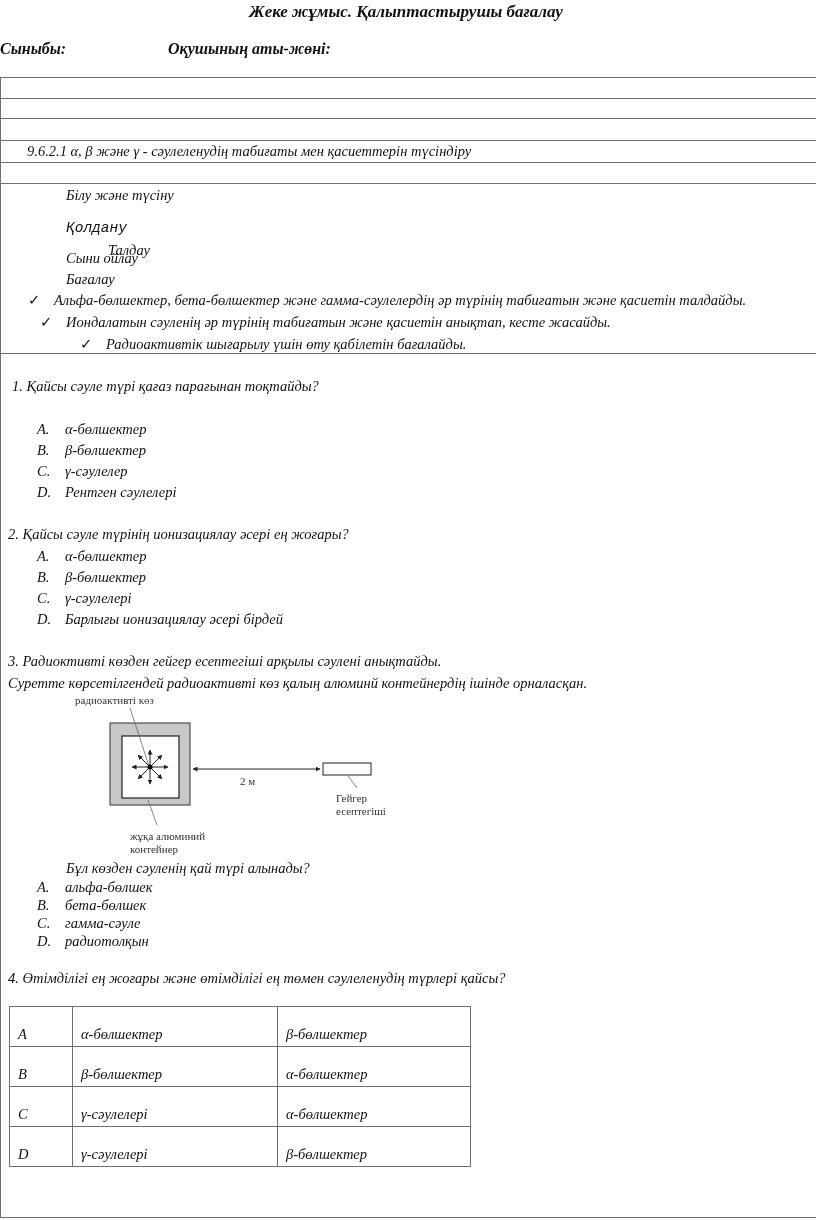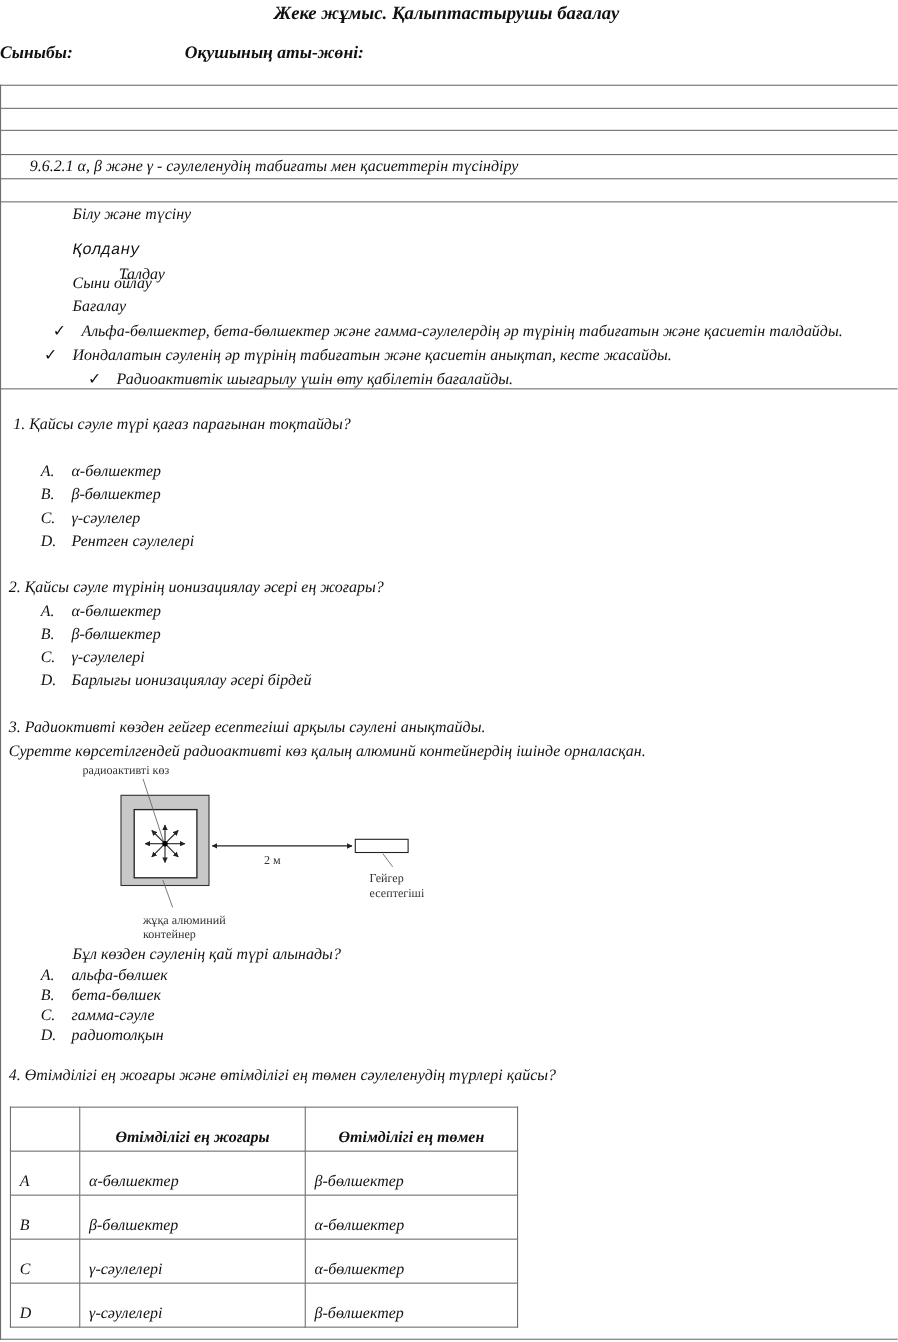--- a/index.html
+++ b/index.html
@@ -44,21 +44,21 @@
 <div class="hline" style="top:1217px;"></div>
 
 <div class="abs t14" style="left:27px;top:143px;">9.6.2.1 α, β және γ - сәулеленудің табиғаты мен қасиеттерін түсіндіру</div>
 
 <div class="abs t14" style="left:66px;top:187px;">Білу және түсіну</div>
 <div class="abs t14" style="left:66px;top:220px;font-family:Liberation Mono, monospace;">Қолдану</div>
 <div class="abs t14" style="left:66px;top:242px;margin-left:42px;">Талдау</div>
 <div class="abs t14" style="left:66px;top:250px;">Сыни ойлау</div>
 <div class="abs t14" style="left:66px;top:271px;">Бағалау</div>
 
-<div class="abs t14" style="left:48px;top:292px;">
+<div class="abs t14" style="left:28px;top:292px;">
   <span class="check">✓</span><span>Альфа-бөлшектер, бета-бөлшектер және гамма-сәулелердің әр түрінің табиғатын және қасиетін талдайды.</span>
 </div>
 <div class="abs t14" style="left:40px;top:314px;">
   <span class="check">✓</span><span>Иондалатын сәуленің әр түрінің табиғатын және қасиетін анықтап, кесте жасайды.</span>
 </div>
 <div class="abs t14" style="left:40px;top:336px;margin-left:40px;">
   <span class="check">✓</span><span>Радиоактивтік шығарылу үшін өту қабілетін бағалайды.</span>
 </div>
 
 <div class="abs t14" style="left:12px;top:378px;">1. Қайсы сәуле түрі қағаз парағынан тоқтайды?</div>
@@ -117,25 +117,20 @@
 <div class="abs t14" style="left:66px;top:860px;">Бұл көзден сәуленің қай түрі алынады?</div>
 <div class="abs t14" style="left:37px;top:879px;"><span class="opt-letter">A.</span><span>альфа-бөлшек</span></div>
 <div class="abs t14" style="left:37px;top:897px;"><span class="opt-letter">B.</span><span>бета-бөлшек</span></div>
 <div class="abs t14" style="left:37px;top:915px;"><span class="opt-letter">C.</span><span>гамма-сәуле</span></div>
 <div class="abs t14" style="left:37px;top:933px;"><span class="opt-letter">D.</span><span>радиотолқын</span></div>
 
 <div class="abs t14" style="left:8px;top:970px;">4. Өтімділігі ең жоғары және өтімділігі ең төмен сәулеленудің түрлері қайсы?</div>
 
 <table class="q4">
   <tbody>
-      <tr class="head">
-    <td class="c0"></td>
-    <td class="c1">Өтімділігі ең жоғары</td>
-    <td>Өтімділігі ең төмен</td>
-  </tr>
   <tr>
     <td class="c0">A</td>
     <td class="c1">α-бөлшектер</td>
     <td>β-бөлшектер</td>
   </tr>
   <tr>
     <td class="c0">B</td>
     <td class="c1">β-бөлшектер</td>
     <td>α-бөлшектер</td>
   </tr>

